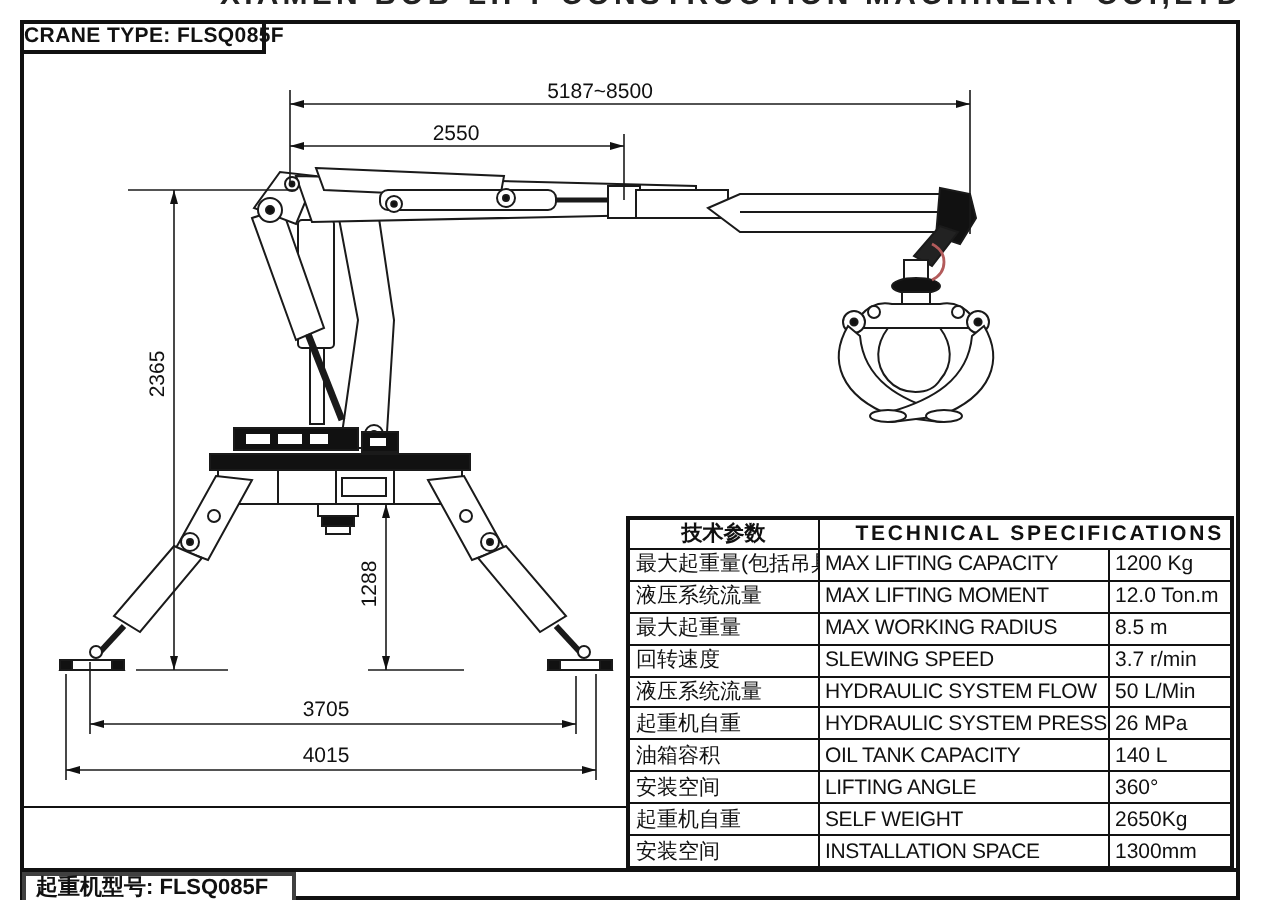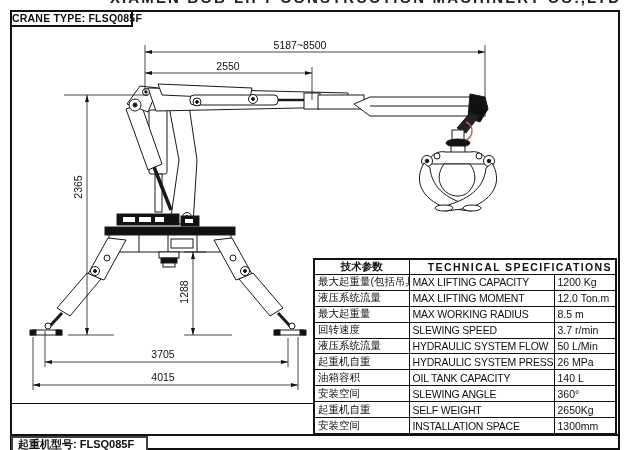--- a/index.html
+++ b/index.html
@@ -243,21 +243,21 @@
           <td class="c-en">HYDRAULIC SYSTEM PRESSURE</td>
           <td class="c-value">26 MPa</td>
         </tr>
         <tr>
           <td class="c-cn">油箱容积</td>
           <td class="c-en">OIL TANK CAPACITY</td>
           <td class="c-value">140 L</td>
         </tr>
         <tr>
           <td class="c-cn">安装空间</td>
-          <td class="c-en">SLEWING ANGLE</td>
+          <td class="c-en">LIFTING ANGLE</td>
           <td class="c-value">360°</td>
         </tr>
         <tr>
           <td class="c-cn">起重机自重</td>
           <td class="c-en">SELF WEIGHT</td>
           <td class="c-value">2650Kg</td>
         </tr>
         <tr>
           <td class="c-cn">安装空间</td>
           <td class="c-en">INSTALLATION SPACE</td>

